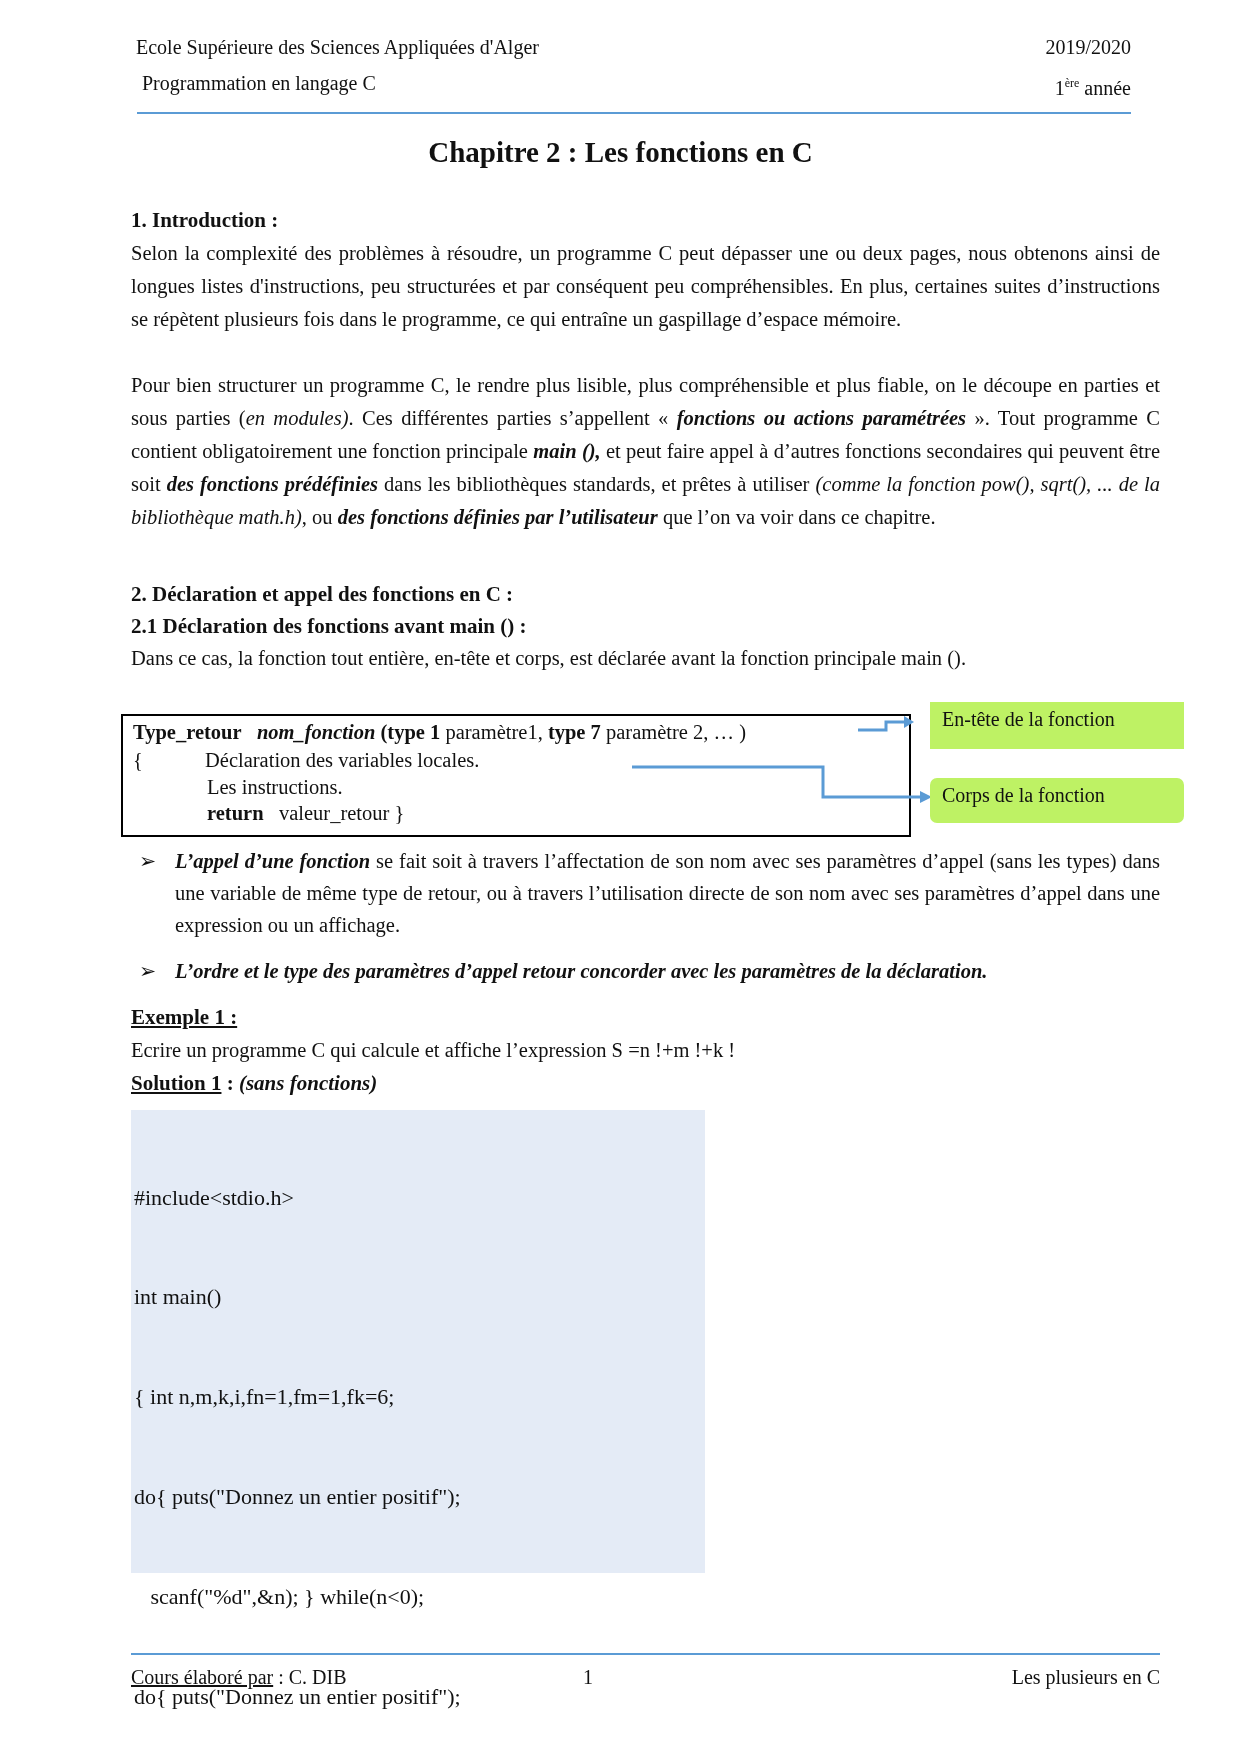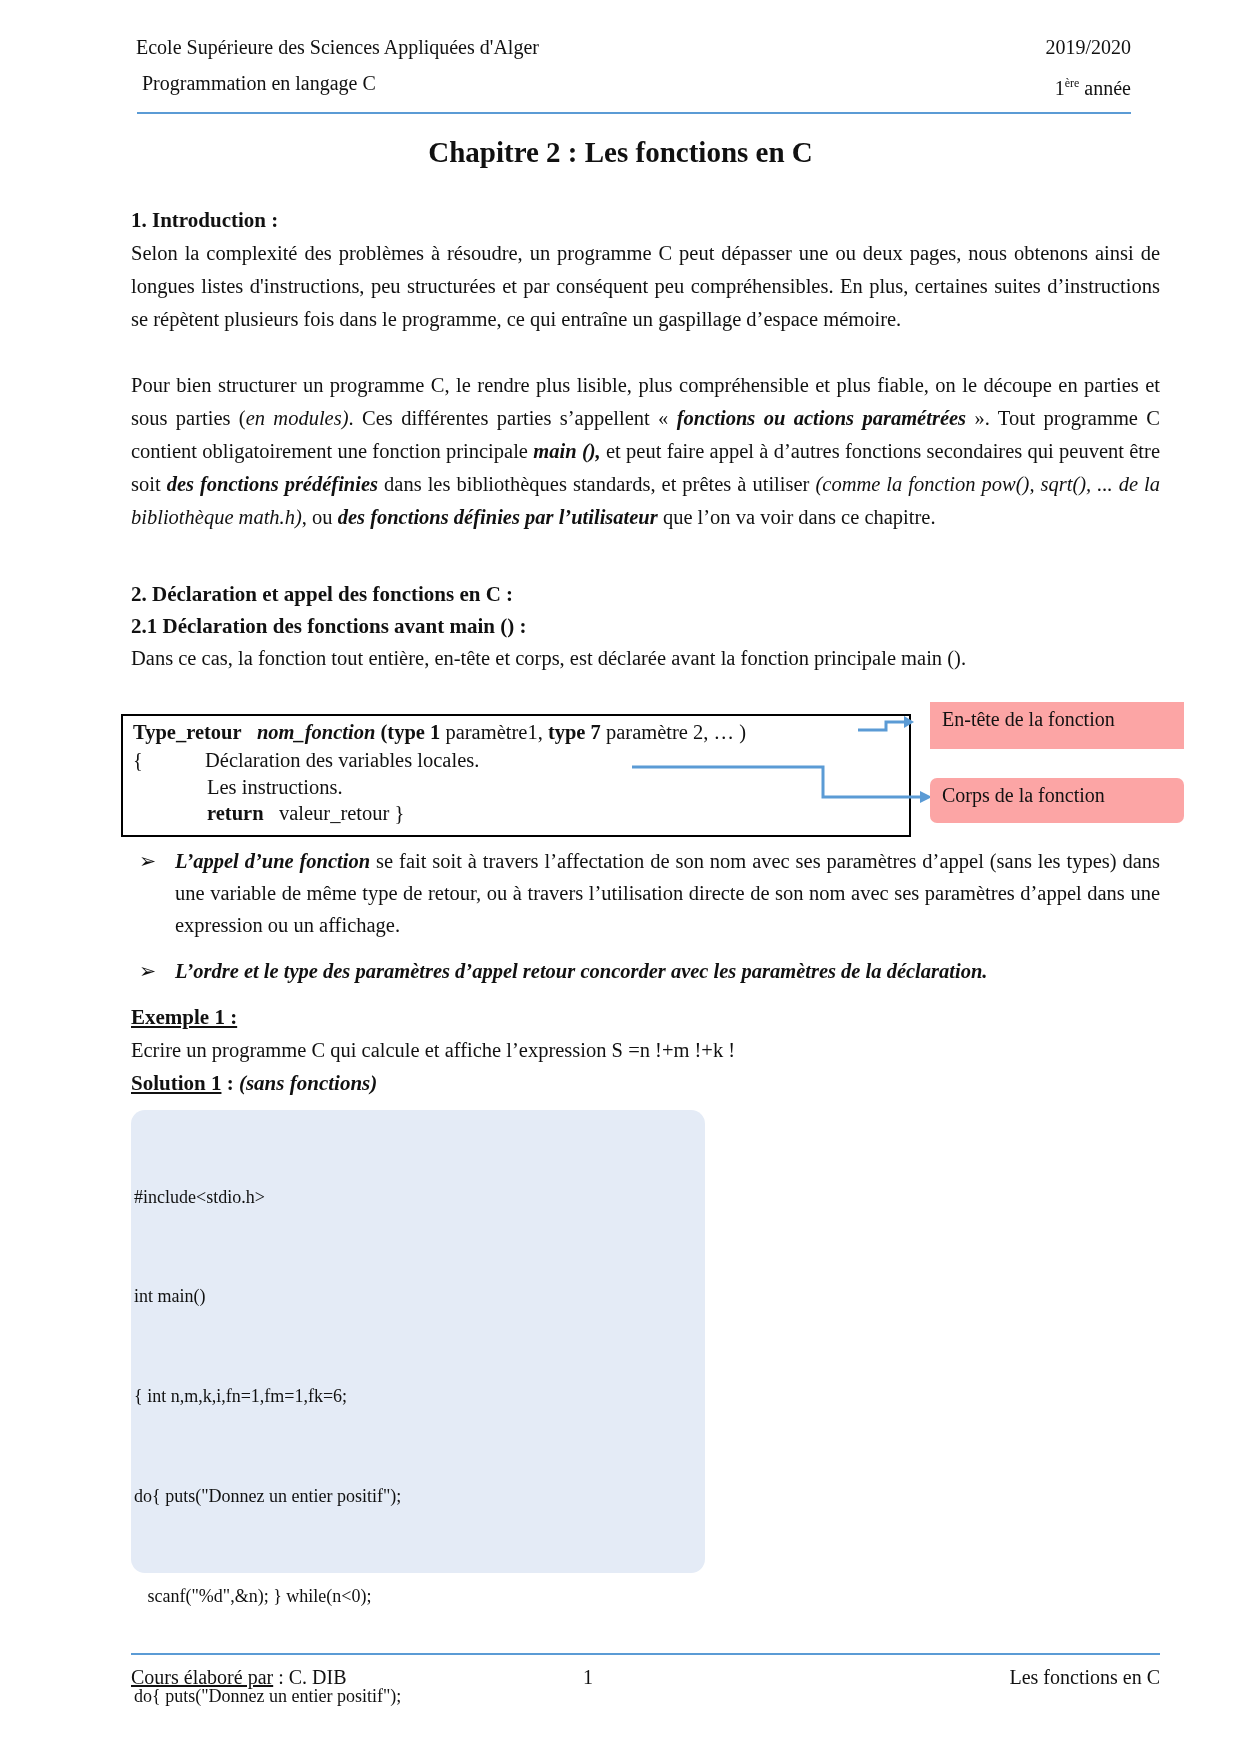--- a/index.html
+++ b/index.html
@@ -16,29 +16,29 @@
   .bi { font-weight: bold; font-style: italic; }
   .it { font-style: italic; }
   .bd { font-weight: bold; }
   .ul { text-decoration: underline; }
   .decl-box {
     position: absolute; left: 121px; top: 714px; width: 790px; height: 123px;
     border: 2px solid #000; box-sizing: border-box; padding: 2px 10px;
     font-size: 20.5px; line-height: 28px;
   }
   .label-box {
-    position: absolute; background: #fca5a5; font-size: 20px; line-height: 26px;
+    position: absolute; background: #bef264; font-size: 20px; line-height: 26px;
     padding: 4px 12px; box-sizing: border-box;
   }
   .bullet { position: absolute; font-size: 20.5px; line-height: 32px; text-align: justify; }
   .bullet .mark { position: absolute; left: -36px; top: 0; }
   .code {
     position: absolute; left: 131px; top: 1110px; width: 574px; height: 463px;
     background: #e4ebf6; box-sizing: border-box; padding: 4px 3px;
-    font-size: 18px; line-height: 33.3px; white-space: pre; border-radius: 14px;
+    font-size: 22px; line-height: 33.3px; white-space: pre;
   }
   .footer { font-size: 20px; line-height: 24px; }
   sup { font-size: 12px; }
 </style>
 </head>
 <body>
 
 <div class="abs hdr" style="left:136px; top:35px;">Ecole Supérieure des Sciences Appliquées d'Alger</div>
 <div class="abs hdr" style="right:110px; top:35px;">2019/2020</div>
 <div class="abs hdr" style="left:142px; top:71px;">Programmation en langage C</div>
@@ -116,13 +116,13 @@
   
   
   
 </div>
 
 <div class="rule" style="left:131px; top:1653px; width:1029px;"></div>
 <div class="abs footer" style="left:131px; top:1665px;">
   <span class="ul">Cours élaboré par</span><span> : C. DIB</span>
 </div>
 <div class="abs footer" style="left:583px; top:1665px;">1</div>
-<div class="abs footer" style="right:81px; top:1665px;">Les fonctions en C</div>
+<div class="abs footer" style="right:81px; top:1665px;">Les plusieurs en C</div>
 
 </body></html>

